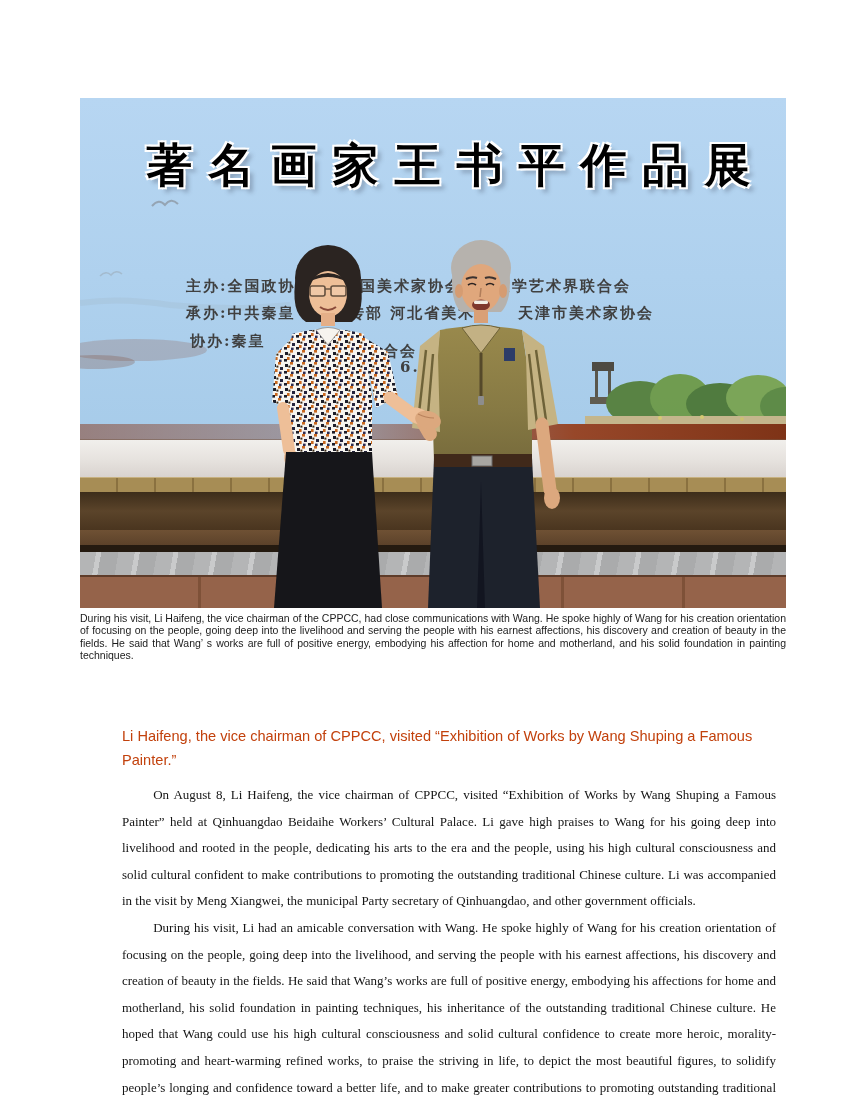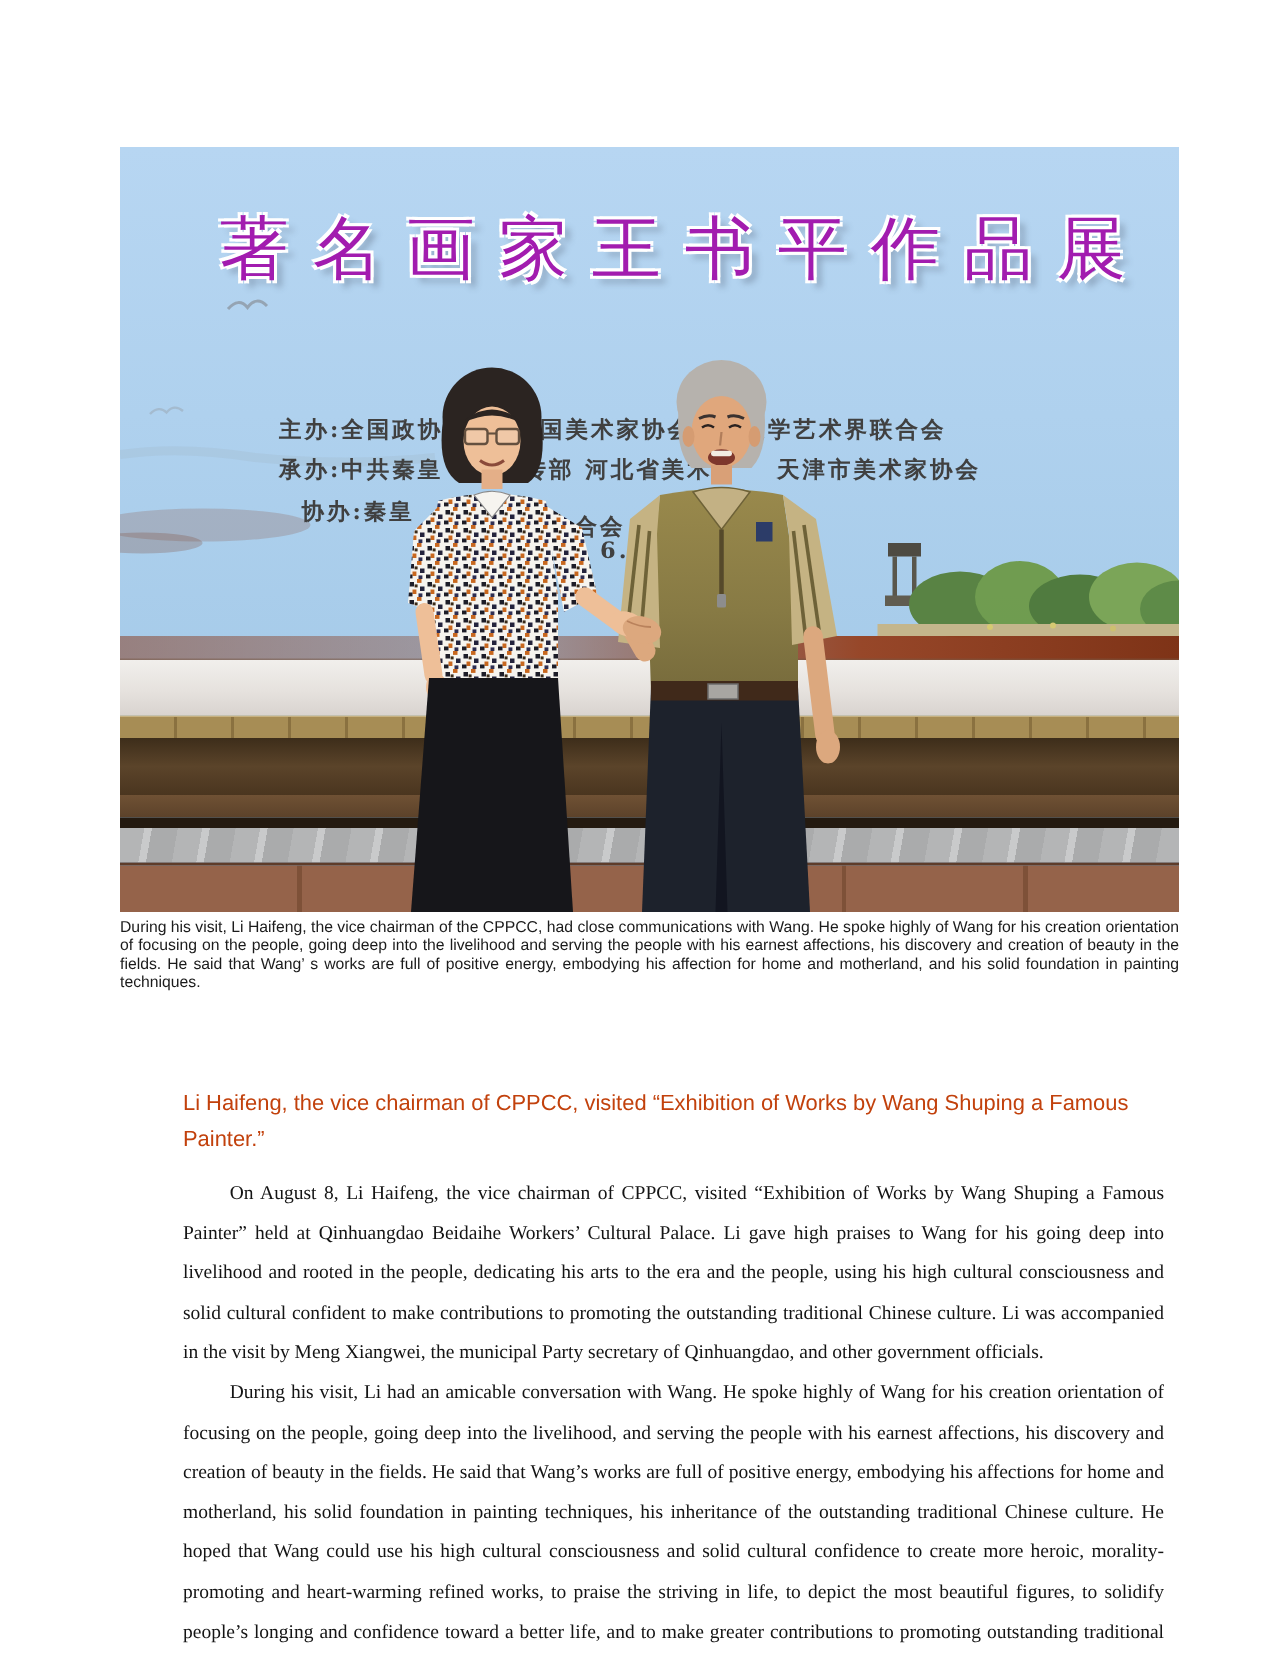--- a/index.html
+++ b/index.html
@@ -4,22 +4,22 @@
 <style>
   html,body{margin:0;padding:0;background:#888;}
   .page{position:relative;width:846px;height:1102px;background:#ffffff;margin:0 auto;overflow:hidden;
         font-family:"Liberation Sans",sans-serif;}
   
   .photo{position:absolute;left:80px;top:98px;width:706px;height:510px;overflow:hidden;background:#aecfec;}
   .banner-bg{position:absolute;inset:0;
      background:linear-gradient(180deg,#b7d6f2 0%,#afd1ee 35%,#a6cbe9 70%,#9cc3e4 100%);}
   .bg-art{position:absolute;inset:0;}
   .banner-title{position:absolute;left:0;right:0;top:44px;text-align:center;
-     font-family:"DejaVu Serif","Liberation Serif",serif;font-weight:400;font-size:46px;line-height:1;
-     color:#a21caf;letter-spacing:16px;white-space:nowrap;
+     font-family:"DejaVu Serif","Liberation Serif",serif;font-weight:700;font-size:46px;line-height:1;
+     color:#000000;letter-spacing:16px;white-space:nowrap;
      text-shadow:-2px -2px 0 #ffffff,2px -2px 0 #ffffff,-2px 2px 0 #ffffff,2px 2px 0 #ffffff,5px 5px 4px rgba(60,70,90,.35);margin-left:47px;}
   .org-seg{position:absolute;font-family:"DejaVu Serif","Liberation Serif",serif;font-size:15px;font-weight:700;
      color:#404040;letter-spacing:2px;white-space:nowrap;}
   .floor-white{position:absolute;left:0;top:342px;width:706px;height:37px;
      background:linear-gradient(180deg,#f1efec 0%,#e6e2de 55%,#d9d3cf 100%);box-shadow:0 -1px 0 rgba(120,90,70,.5);}
   .floor-tan{position:absolute;left:0;top:379px;width:706px;height:15px;
      background:repeating-linear-gradient(90deg,#a78d55 0 36px,#8a7140 36px 38px);
      border-top:1px solid #c7b181;box-sizing:border-box;}
   .floor-dark{position:absolute;left:0;top:394px;width:706px;height:38px;
      background:linear-gradient(180deg,#3d2d1a 0%,#5b442a 50%,#4a351f 100%);}
@@ -90,21 +90,21 @@
     </svg>
 
     <div class="banner-title">著名画家王书平作品展</div>
 
     <span class="org-seg" style="left:106px;top:179px">主办:全国政协</span>
     <span class="org-seg" style="left:280px;top:179px">国美术家协会</span>
     <span class="org-seg" style="left:415px;top:179px">文学艺术界联合会</span>
     <span class="org-seg" style="left:106px;top:206px">承办:中共秦皇</span>
     <span class="org-seg" style="left:252px;top:206px">宣传部  河北省美术</span>
     <span class="org-seg" style="left:438px;top:206px">天津市美术家协会</span>
-    <span class="org-seg" style="left:121px;top:234px">协办:秦皇</span>
+    <span class="org-seg" style="left:110px;top:234px">协办:秦皇</span>
     <span class="org-seg" style="left:303px;top:244px">合会</span>
     <span class="org-seg" style="left:320px;top:260px">6.8  北</span>
 
     <div class="floor-white"></div>
     <div class="floor-tan"></div>
     <div class="floor-dark"></div>
     <div class="floor-med"></div>
     <div class="floor-darkstrip"></div>
     <div class="floor-marble"></div>
     <div class="floor-bottom"></div>

